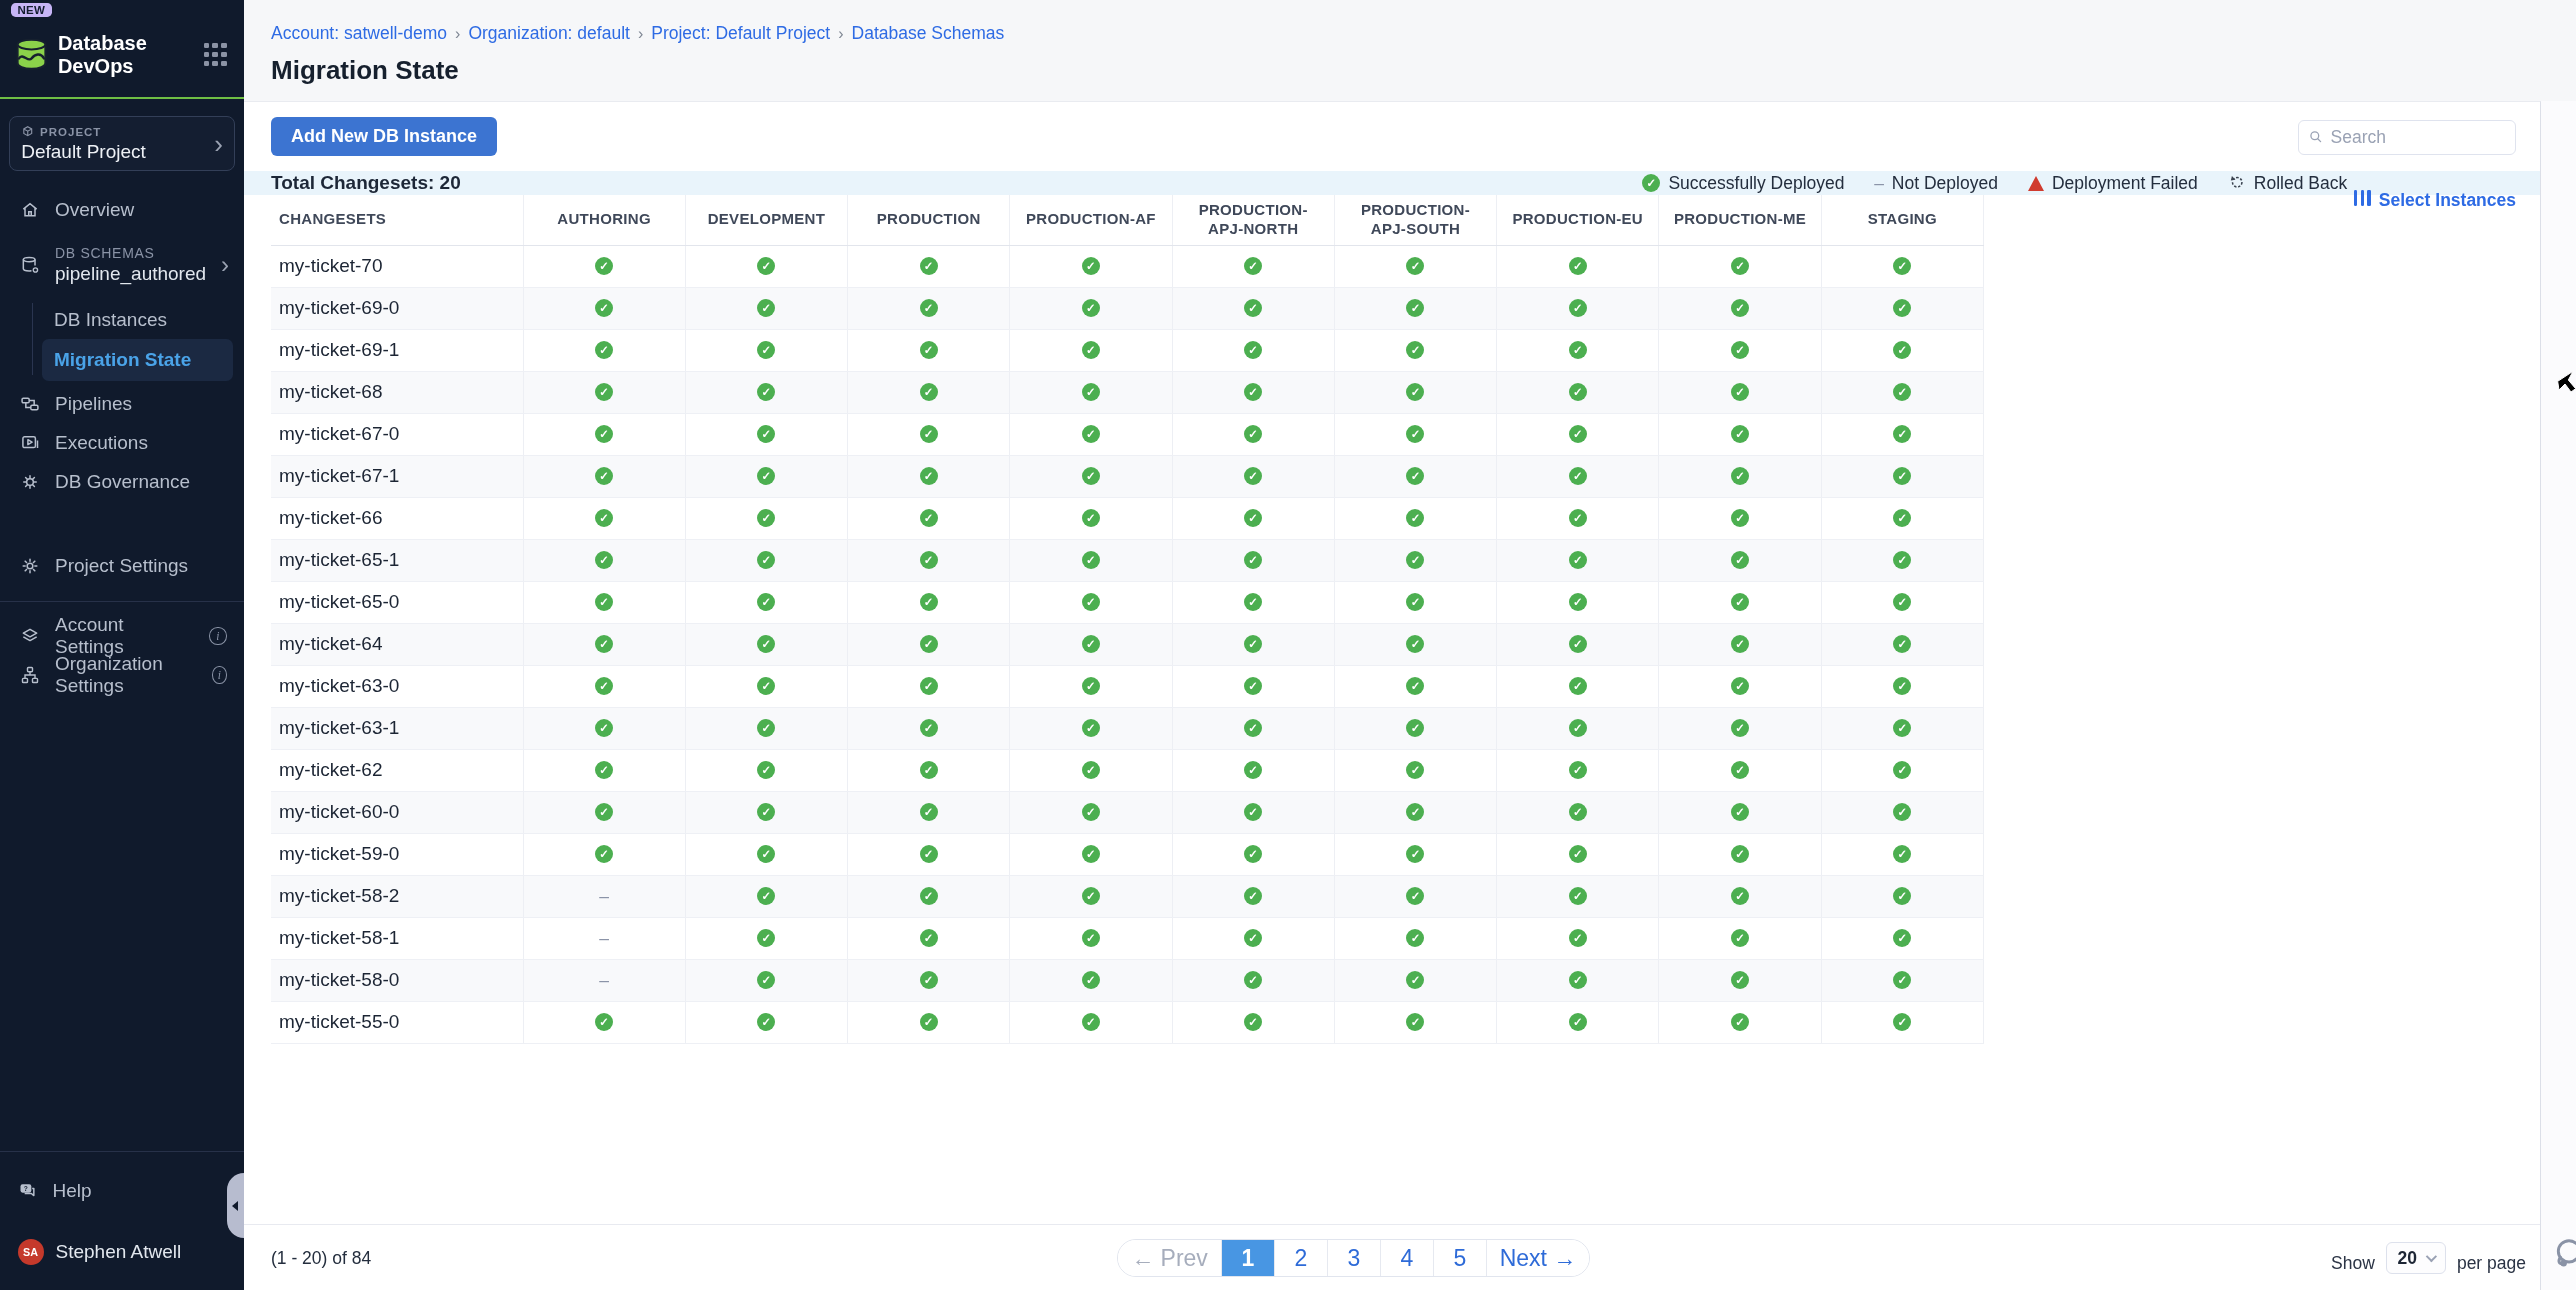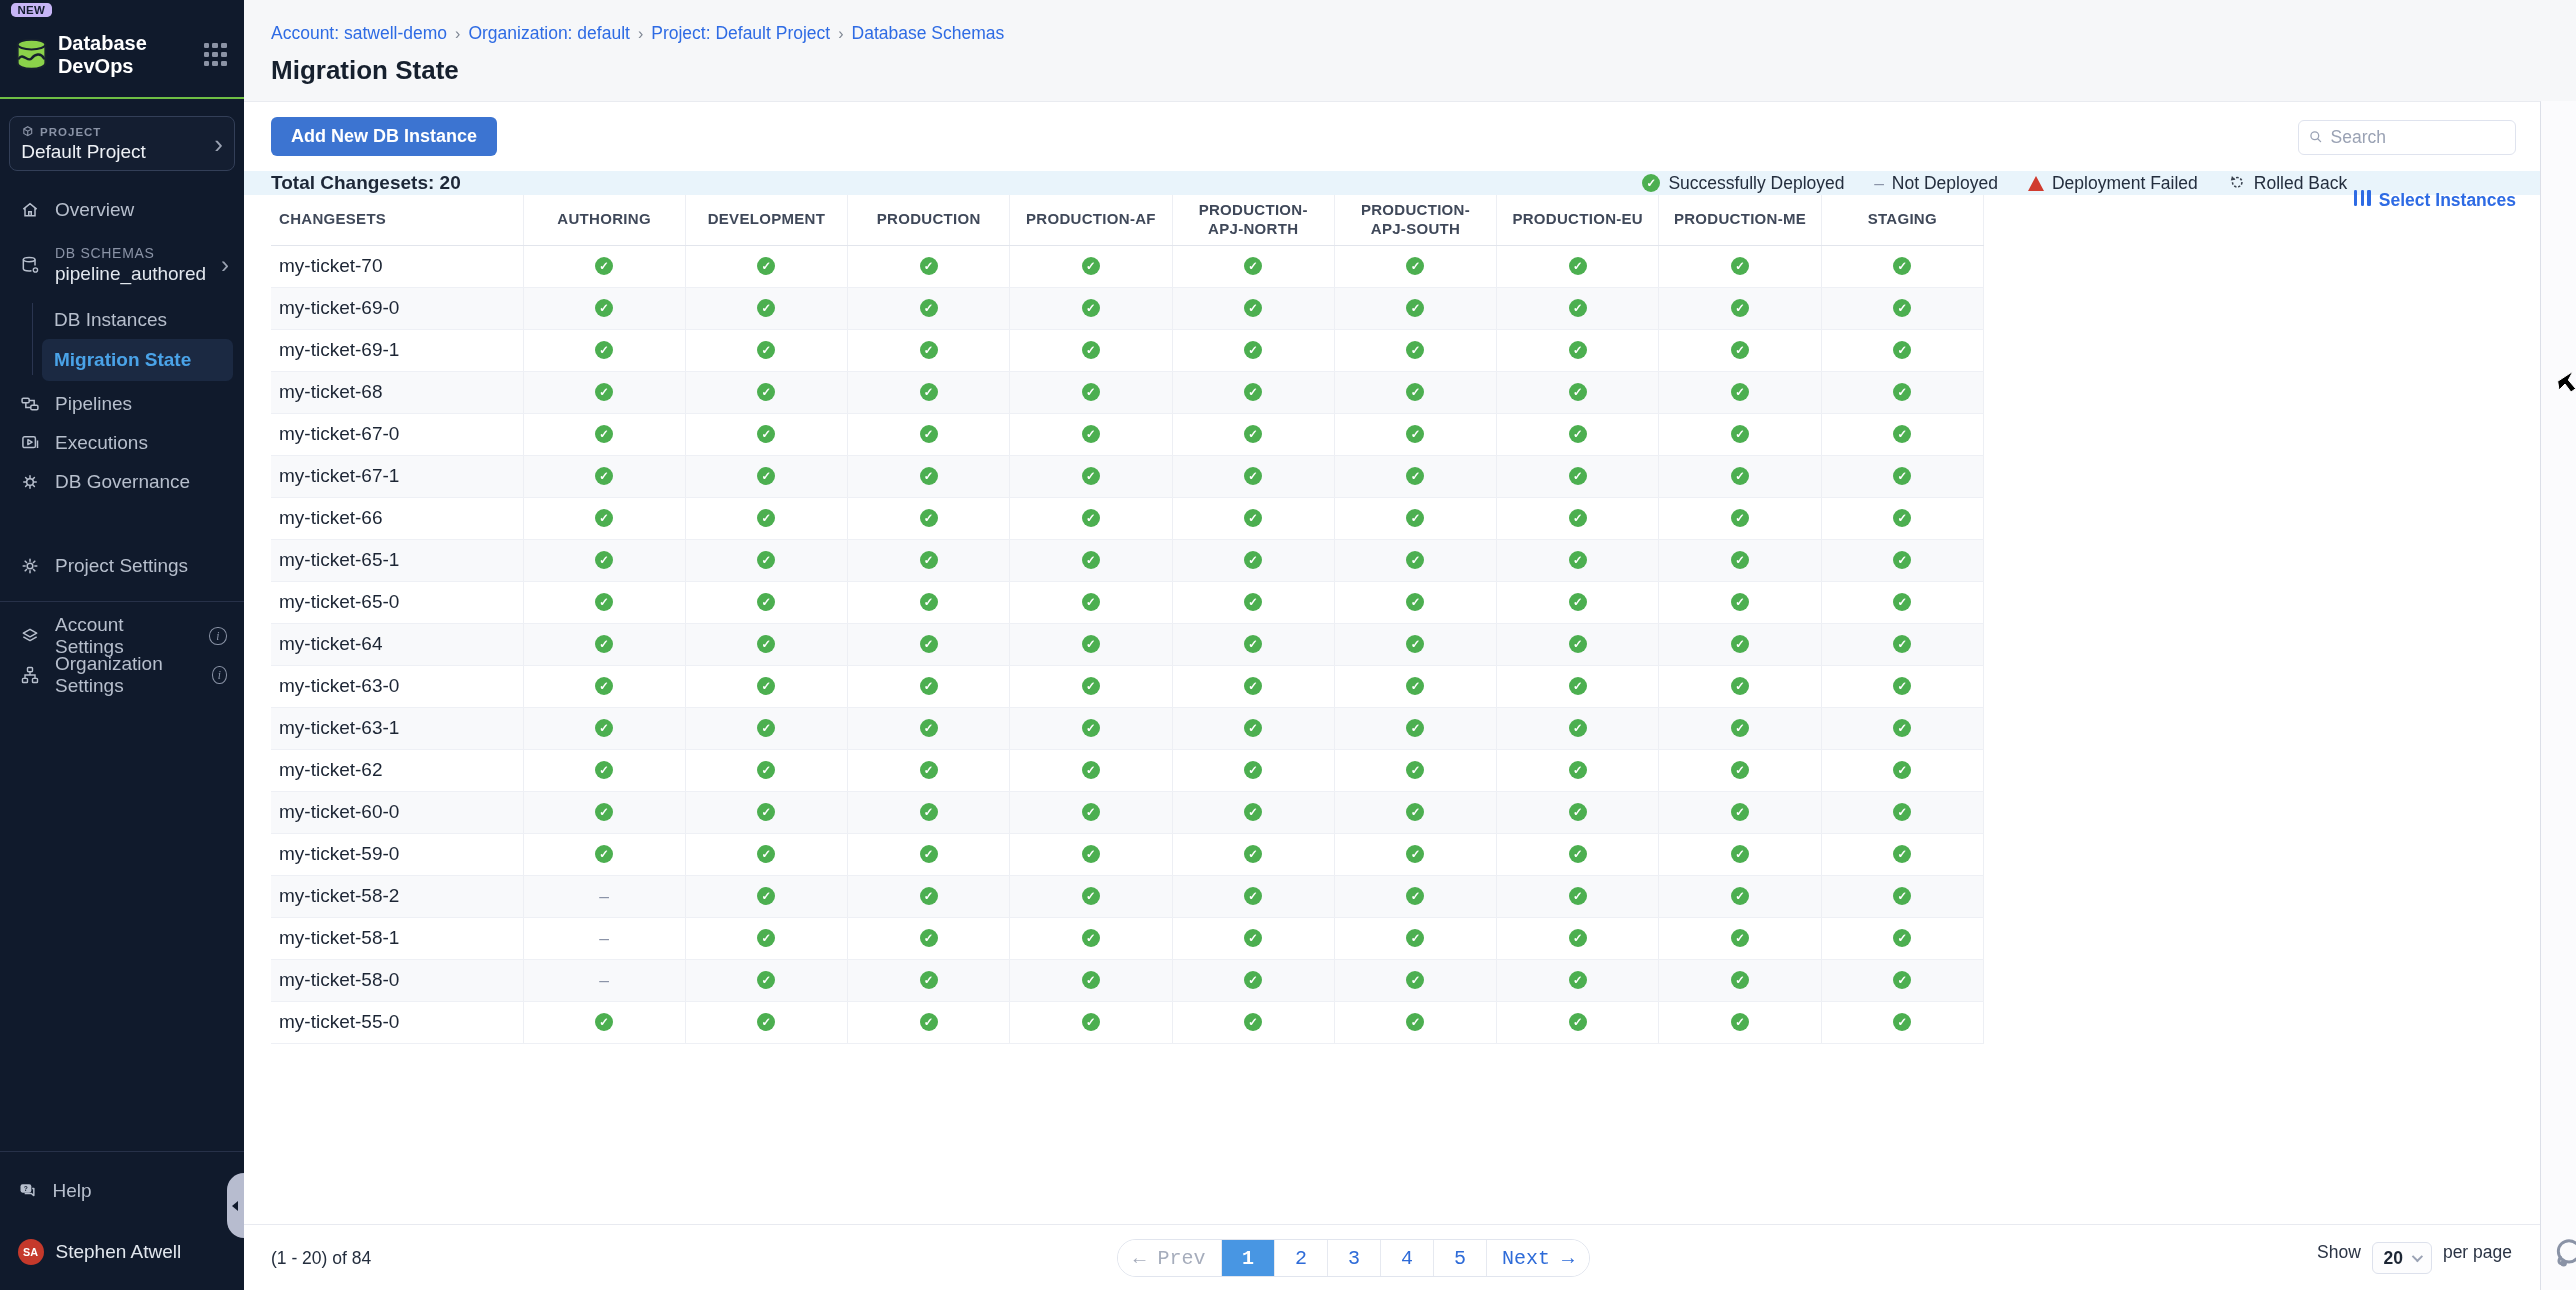--- a/index.html
+++ b/index.html
@@ -82,27 +82,27 @@
   table.migration tbody tr:nth-child(even) { background:#f8f9fb; }
   .cell-name { font-size:19px; color:#1c2534; padding-left:8px; }
   .cell-status { text-align:center; }
   .ic-check { display:inline-flex; width:18px; height:18px; border-radius:50%; background:#4caf50; color:#fff; font-size:11.5px; font-weight:bold; align-items:center; justify-content:center; vertical-align:middle; }
   .ic-dash { color:#8b94a8; font-size:17.5px; }
 
   
   .card-footer { position:absolute; left:0; right:0; bottom:0; height:67px; border-top:1.3px solid #e8eaf0; background:#fff; }
   .range-text { position:absolute; left:27px; top:50%; transform:translateY(-50%); font-size:17.5px; color:#242e3e; }
   .pagination { position:absolute; left:873px; top:50%; transform:translateY(-50%); display:flex; align-items:stretch; height:38px; border:1.3px solid #e1e5ee; border-radius:20px; overflow:hidden; background:#fff; }
-  .pg-btn { display:flex; align-items:center; justify-content:center; font-size:20px; background:#fff; border:none; cursor:pointer; font-family:Liberation Mono, monospace; }
+  .pg-btn { display:flex; align-items:center; justify-content:center; font-size:23px; background:#fff; border:none; cursor:pointer; font-family:Liberation Sans, sans-serif; }
   .pg-prev { width:103px; color:#a6adbc; }
   .pg-next { width:103px; color:#2e6bd8; }
   .page-btn { width:53px; color:#2e6bd8; border-left:1.3px solid #e6e9f0; }
   .pg-next { border-left:1.3px solid #e6e9f0; }
   .page-btn.active { background:#4896e3; color:#fff; font-weight:bold; }
-  .per-page { position:absolute; right:28px; top:50%; transform:translateY(-50%); display:flex; align-items:flex-start; gap:10.8px; font-size:17.5px; color:#2b3445; }
+  .per-page { position:absolute; right:14px; top:50%; transform:translateY(-50%); display:flex; align-items:flex-end; gap:10.8px; font-size:17.5px; color:#2b3445; }
   .size-select { display:inline-flex; align-items:center; gap:9.4px; border:1.3px solid #dde1ec; border-radius:6px; height:32px; padding:0 10.8px; cursor:pointer; background:#fdfdfe; font-weight:bold; color:#1c2534; }
   .chev-down { width:8px; height:8px; border-right:2px solid #9aa2b4; border-bottom:2px solid #9aa2b4; transform:rotate(45deg) translateY(-2px); }
 
   
   .cursor { position:absolute; left:2557px; top:370px; z-index:20; }
   .support-ic { position:absolute; left:2553px; top:1235px; z-index:20; color:#8a93a6; }
 </style>
 </head>
 <body>
 

